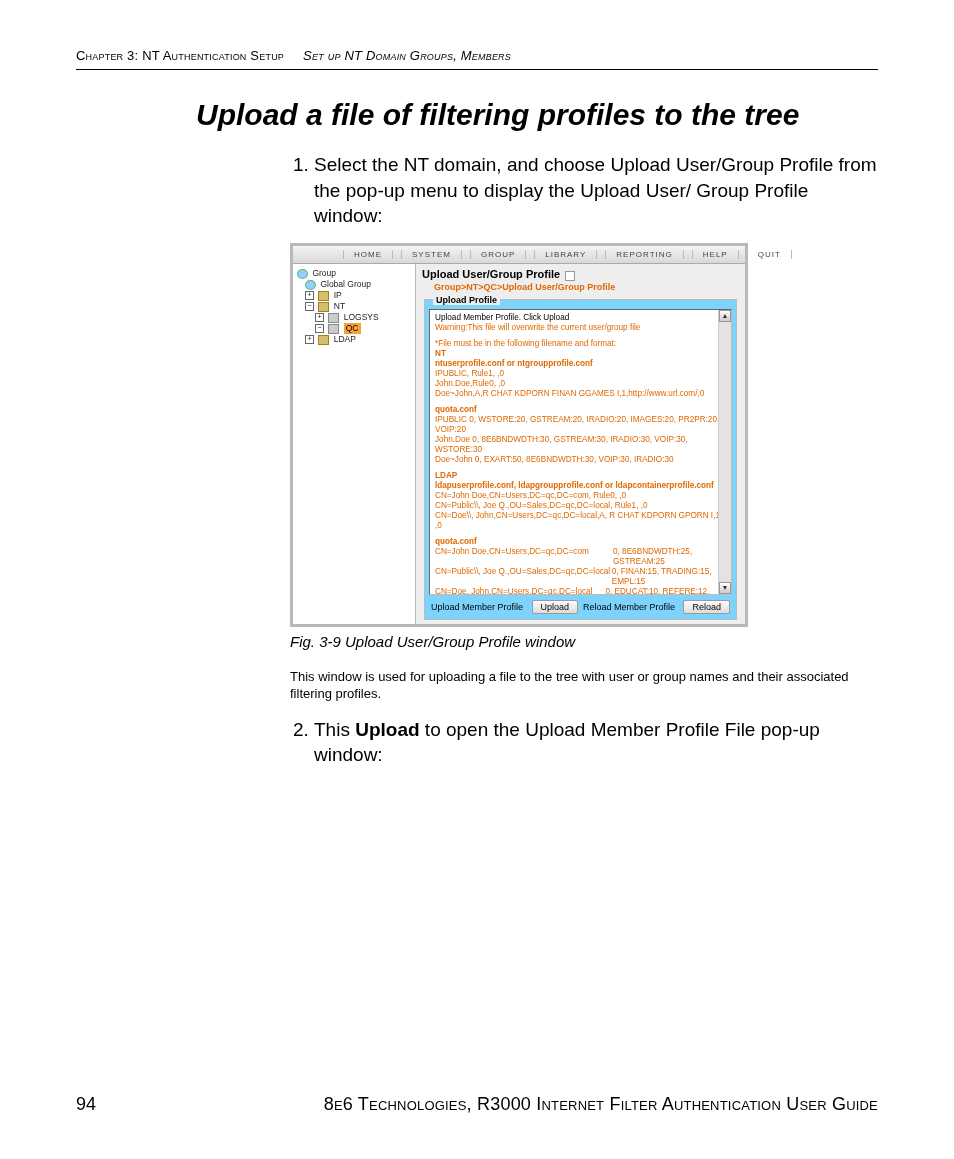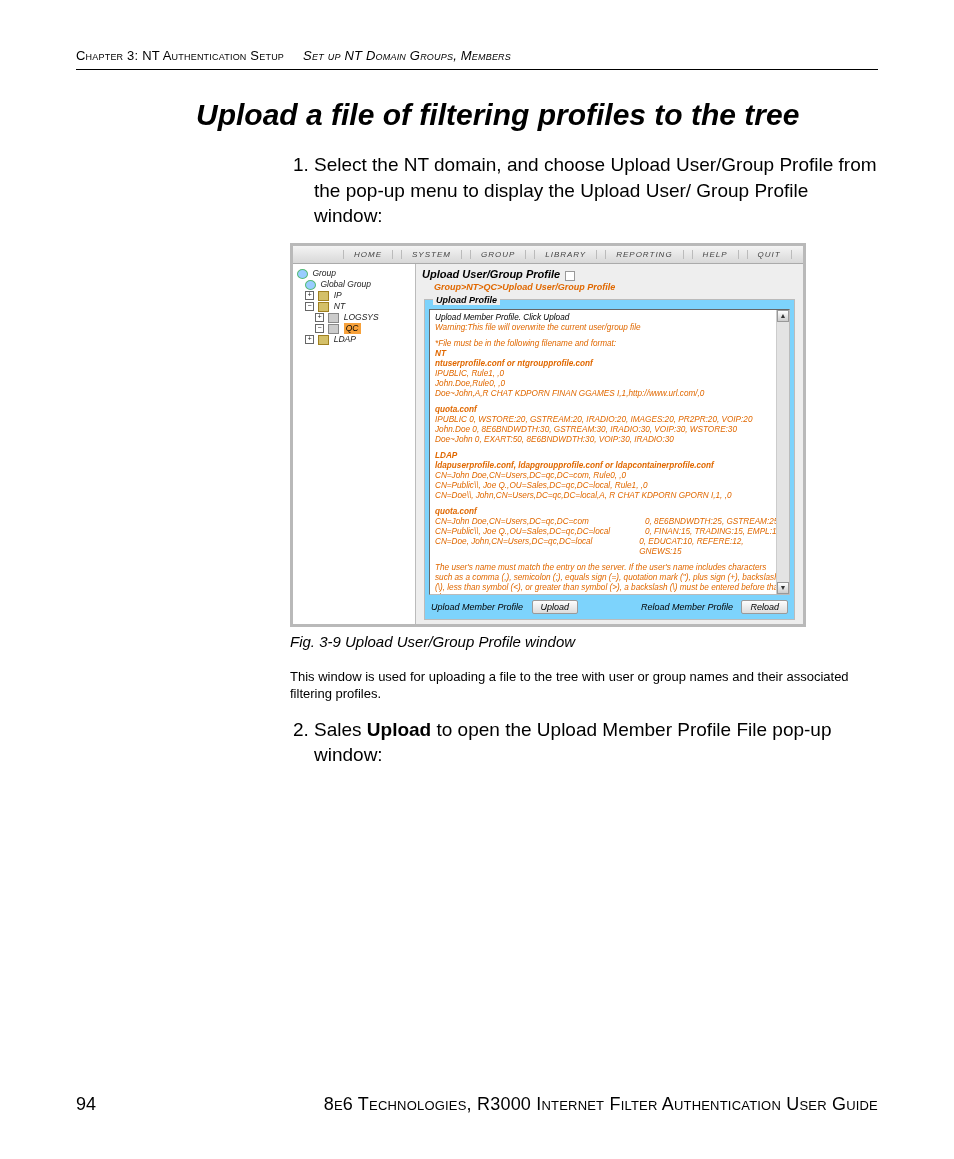--- a/index.html
+++ b/index.html
@@ -41,24 +41,23 @@
     margin: 0;
   }
   ol.body-list > li { margin-bottom: 14px; }
   .fig-wrap {
     margin-left: 214px;
     margin-top: 6px;
   }
   .screenshot {
     border: 3px solid #b9b9b9;
     background: #e9e9e9;
-    width: 516px;
+    width: 458px;
     font-size: 9px;
     box-sizing: border-box;
-    font-style: italic;
   }
   .menubar {
     display: flex;
     align-items: center;
     height: 17px;
     background: linear-gradient(#f4f4f4,#d8d8d8);
     border-bottom: 1px solid #aaa;
     font-size: 8px;
     letter-spacing: 1px;
     color: #444;
@@ -303,21 +302,21 @@
     </div>
 
     <div class="fig-caption">Fig. 3-9  Upload User/Group Profile window</div>
   </div>
 
   <div class="after-fig">This window is used for uploading a file to the tree with user or group names and their associated filtering profiles.</div>
 
   <div class="body-block" style="margin-top:14px">
     <ol class="body-list" start="2">
       <li>
-        <span>Sales </span><strong>Upload</strong><span> to open the Upload Member Profile File pop-up window:</span>
+        <span>This </span><strong>Upload</strong><span> to open the Upload Member Profile File pop-up window:</span>
       </li>
     </ol>
   </div>
 
   <div class="footer">
     <span class="pg">94</span>
     <span class="book">8e6 Technologies, R3000 Internet Filter Authentication User Guide</span>
   </div>
 
 </div>

